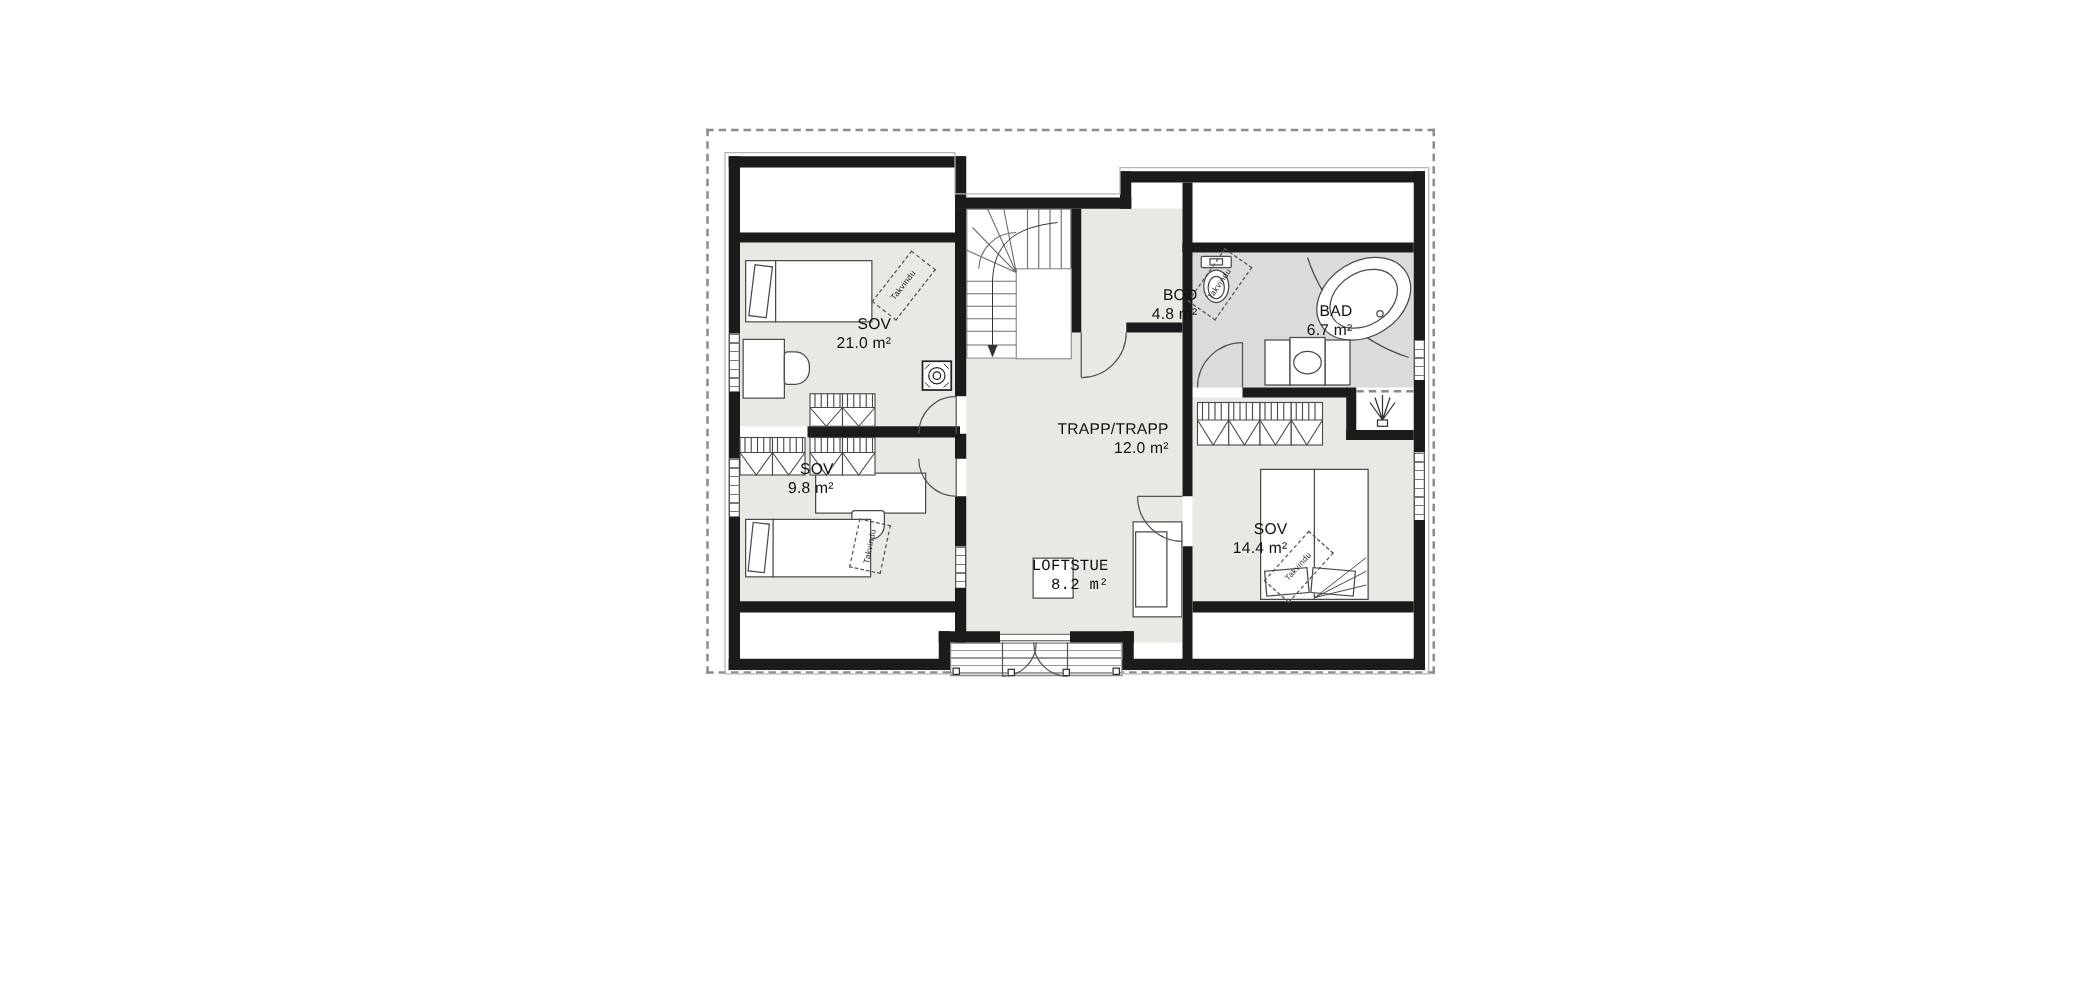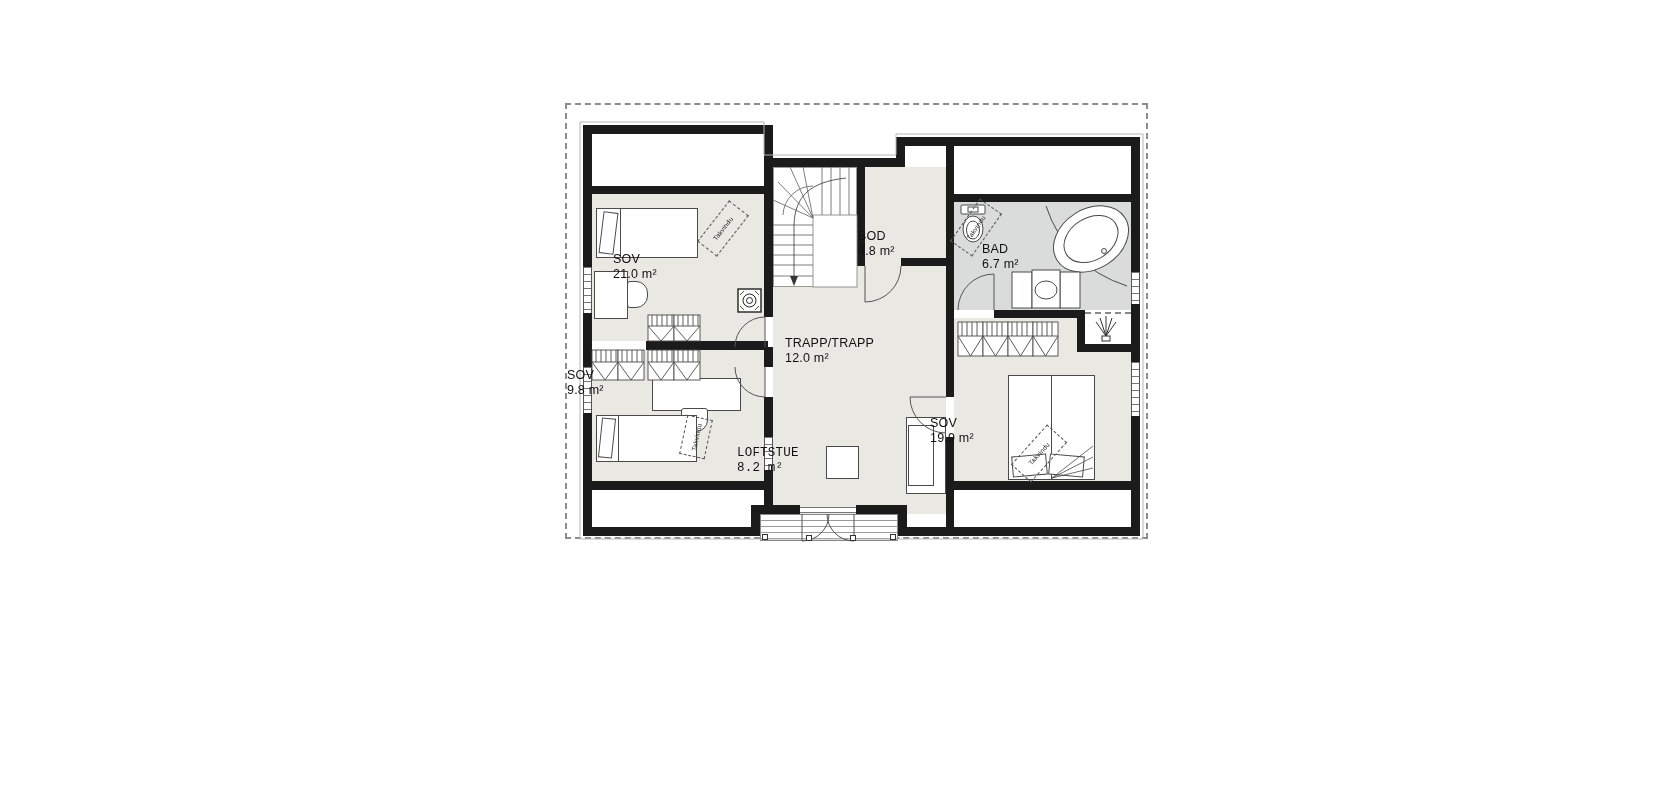--- a/index.html
+++ b/index.html
@@ -10,21 +10,21 @@
   .fill-bath{position:absolute;background:#d9dcdb;z-index:1;}
   .fill-white{position:absolute;background:#ffffff;z-index:2;}
   .win{position:absolute;background:#ffffff;z-index:5;
        background-image:repeating-linear-gradient(180deg,#777 0 1px,#fff 1px 7px);
        border-left:1px solid #555;border-right:1px solid #555;box-sizing:border-box;}
   .sill{position:absolute;background:#fff;border-top:1px solid #777;border-bottom:1px solid #777;z-index:5;box-sizing:border-box;}
   .furn{position:absolute;background:#fff;border:1px solid #4a4a4a;box-sizing:border-box;z-index:6;}
   .line{position:absolute;background:#4a4a4a;z-index:7;}
   .pillow{position:absolute;background:#fff;border:1px solid #4a4a4a;box-sizing:border-box;z-index:7;}
   .stairbox{position:absolute;background:#fff;border:1px solid #999;box-sizing:border-box;z-index:3;}
-  .rlabel{position:absolute;z-index:9;text-align:left;color:#111;font-size:12.5px;line-height:1.18;letter-spacing:.2px;}
+  .rlabel{position:absolute;z-index:9;text-align:right;color:#111;font-size:12.5px;line-height:1.18;letter-spacing:.2px;}
   .skylight{position:absolute;border:1px dashed #555;box-sizing:border-box;z-index:8;
             display:flex;align-items:center;justify-content:center;background:transparent;}
   .skylight span{font-size:6.5px;color:#222;white-space:nowrap;letter-spacing:.3px;}
   .deck{position:absolute;z-index:3;background:#fff;border:1px solid #888;box-sizing:border-box;
         background-image:repeating-linear-gradient(180deg,#fff 0 5px,#9a9a9a 5px 6px);}
   .post{position:absolute;width:6px;height:6px;background:#fff;border:1px solid #333;box-sizing:border-box;z-index:8;}
   .dash-top{position:absolute;border-top:2px dashed #888;z-index:6;}
   #boundary{position:absolute;left:565px;top:103px;width:583px;height:436px;
             border:2px dashed #8c8c8c;box-sizing:border-box;z-index:0;}
   #overlay{position:absolute;left:0;top:0;z-index:7;pointer-events:none;}
@@ -257,20 +257,20 @@
   <div class="rlabel" style="left:982px;top:242px;width:100px;">
     <div>BAD</div>
     <div>6.7 m²</div>
   </div>
   <div class="rlabel" style="left:785px;top:336px;width:150px;">
     <div>TRAPP/TRAPP</div>
     <div>12.0 m²</div>
   </div>
   <div class="rlabel" style="left:930px;top:416px;width:100px;">
     <div>SOV</div>
-    <div>19.9 m²</div>
+    <div>14.4 m²</div>
   </div>
   <div class="rlabel" style="left:737px;top:446px;width:150px;font-family:Liberation Mono, monospace;">
     <div>LOFTSTUE</div>
     <div>8.2 m²</div>
   </div>
 
 </div>
 
 </body></html>

